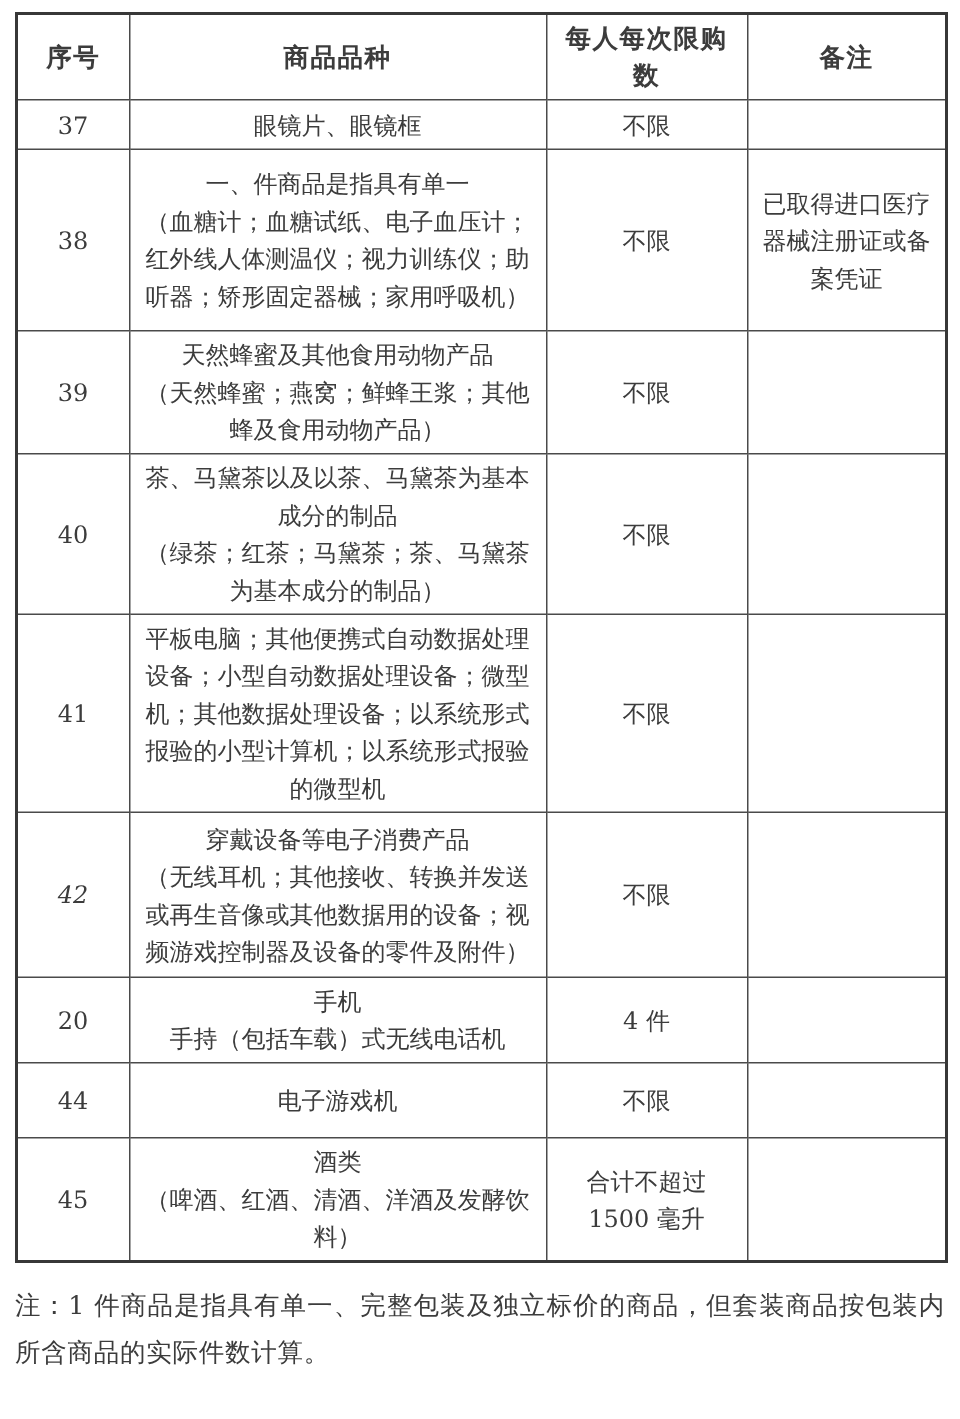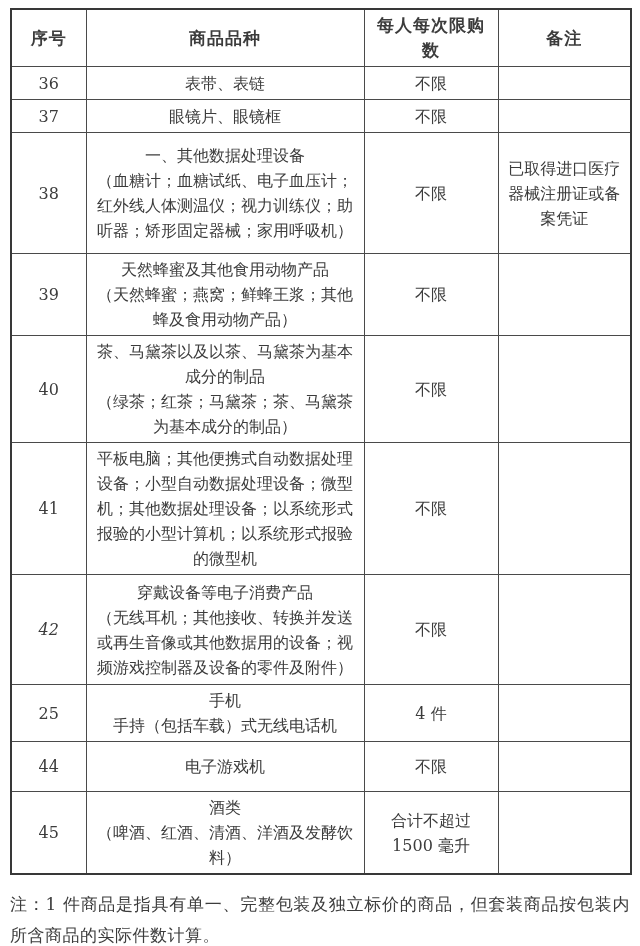--- a/index.html
+++ b/index.html
@@ -69,43 +69,33 @@
     <thead>
       <tr id="header-row">
           <th>序号</th>
           <th>商品品种</th>
           <th>每人每次限购数</th>
           <th>备注</th>
         </tr>
     </thead>
     <tbody id="table-body">
         <tr>
-          <td style="height: 33px;">36</td>
-          <td>
-            <p class="pline">表带、表链</p>
-          </td>
-          <td>
-            <p class="pline">不限</p>
-          </td>
-          <td></td>
-        </tr>
-        <tr>
           <td style="height: 33px;">37</td>
           <td>
             <p class="pline">眼镜片、眼镜框</p>
           </td>
           <td>
             <p class="pline">不限</p>
           </td>
           <td></td>
         </tr>
         <tr>
           <td style="height: 121px;">38</td>
           <td>
-            <p class="pline">一、其他数据处理设备</p>
+            <p class="pline">一、件商品是指具有单一</p>
             <p class="pline">（血糖计；血糖试纸、电子血压计；红外线人体测温仪；视力训练仪；助听器；矫形固定器械；家用呼吸机）</p>
           </td>
           <td>
             <p class="pline">不限</p>
           </td>
           <td>已取得进口医疗器械注册证或备案凭证</td>
         </tr>
         <tr>
           <td style="height: 77px;">39</td>
           <td>
@@ -143,21 +133,21 @@
           <td>
             <p class="pline">穿戴设备等电子消费产品</p>
             <p class="pline">（无线耳机；其他接收、转换并发送或再生音像或其他数据用的设备；视频游戏控制器及设备的零件及附件）</p>
           </td>
           <td>
             <p class="pline">不限</p>
           </td>
           <td></td>
         </tr>
         <tr>
-          <td style="height: 50px;">25</td>
+          <td style="height: 50px;">20</td>
           <td>
             <p class="pline">手机</p>
             <p class="pline">手持（包括车载）式无线电话机</p>
           </td>
           <td>
             <p class="pline">4 件</p>
           </td>
           <td></td>
         </tr>
         <tr>

